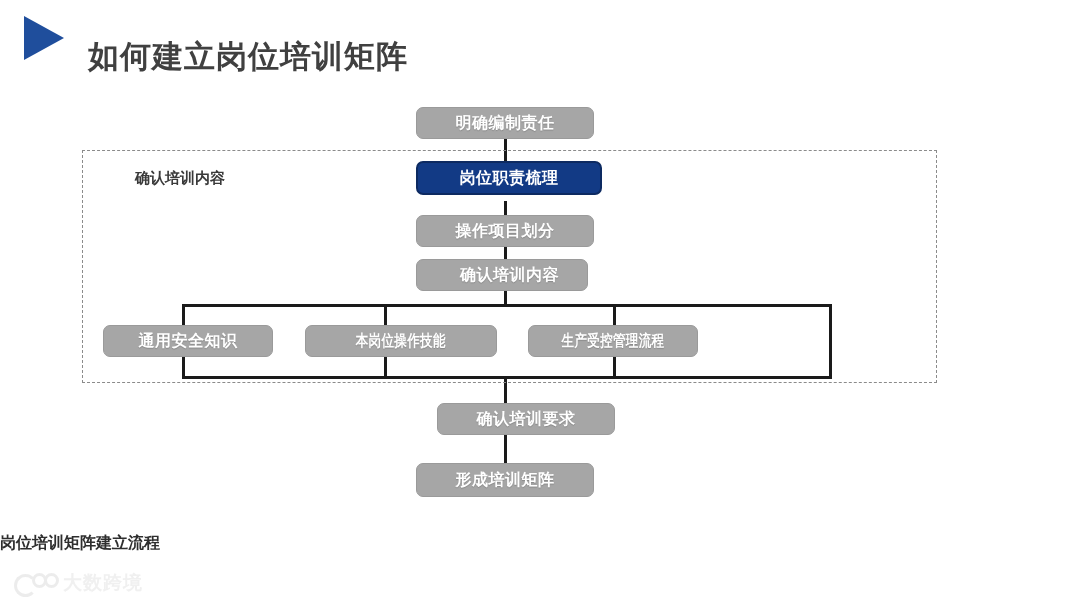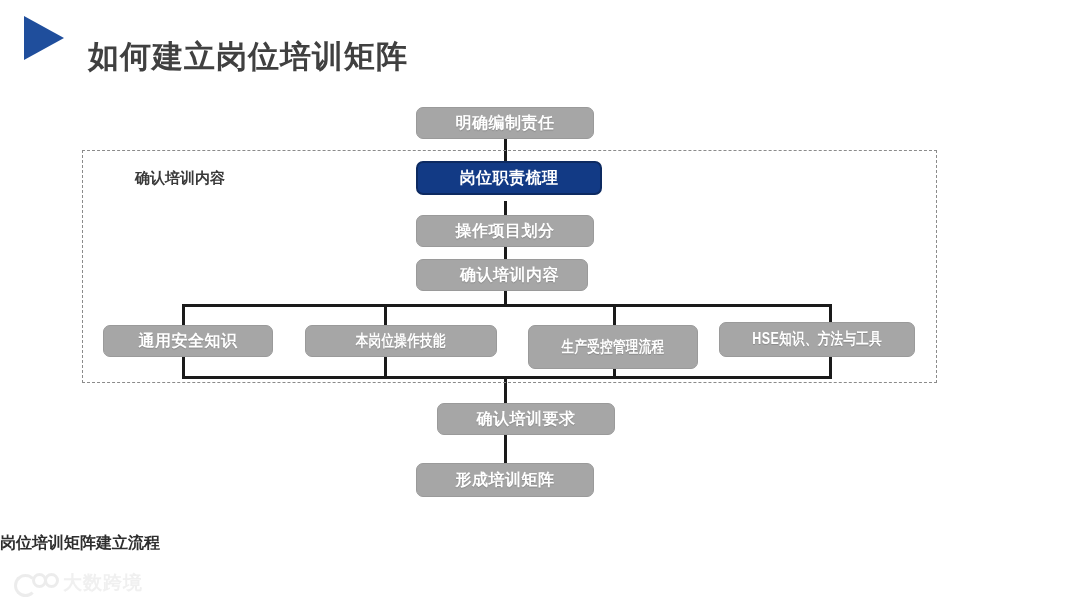--- a/index.html
+++ b/index.html
@@ -108,21 +108,21 @@
 
   
   #n-zeren   { left: 416px; top: 107px; width: 178px; height: 32px; }
   #n-zhize   { left: 416px; top: 161px; width: 186px; height: 34px; }
   #n-huafen  { left: 416px; top: 215px; width: 178px; height: 32px; text-align: center; }
   #n-neirong { left: 416px; top: 259px; width: 172px; height: 32px; padding-left: 15px; }
 
   
   #n-leaf1 { left: 103px; top: 325px; width: 170px; height: 32px; }
   #n-leaf2 { left: 305px; top: 325px; width: 192px; height: 32px; }
-  #n-leaf3 { left: 528px; top: 325px; width: 170px; height: 44px; }
+  #n-leaf3 { left: 528px; top: 325px; width: 170px; height: 32px; }
   #n-leaf4 { left: 719px; top: 322px; width: 196px; height: 35px; }
 
   
   #n-yaoqiu { left: 416px; top: 403px; width: 178px; height: 32px; margin-left: 21px; }
   #n-juzhen { left: 416px; top: 463px; width: 178px; height: 34px; }
 
   .caption {
     position: absolute;
     left: 0;
     top: 533px;
@@ -221,23 +221,20 @@
   </div>
 
   <div id="n-leaf2" class="node gray">
     <span class="label-squeeze">本岗位操作技能</span>
   </div>
 
   <div id="n-leaf3" class="node gray">
     <span class="label-squeeze">生产受控管理流程</span>
   </div>
 
-  <div id="n-leaf4" class="node gray">
-    <span class="label-squeeze">HSE知识、方法与工具</span>
-  </div>
 
   <div id="n-yaoqiu" class="node gray">
     <span>确认培训要求</span>
   </div>
 
   <div id="n-juzhen" class="node gray">
     <span>形成培训矩阵</span>
   </div>
 
   <div class="caption">岗位培训矩阵建立流程</div>

